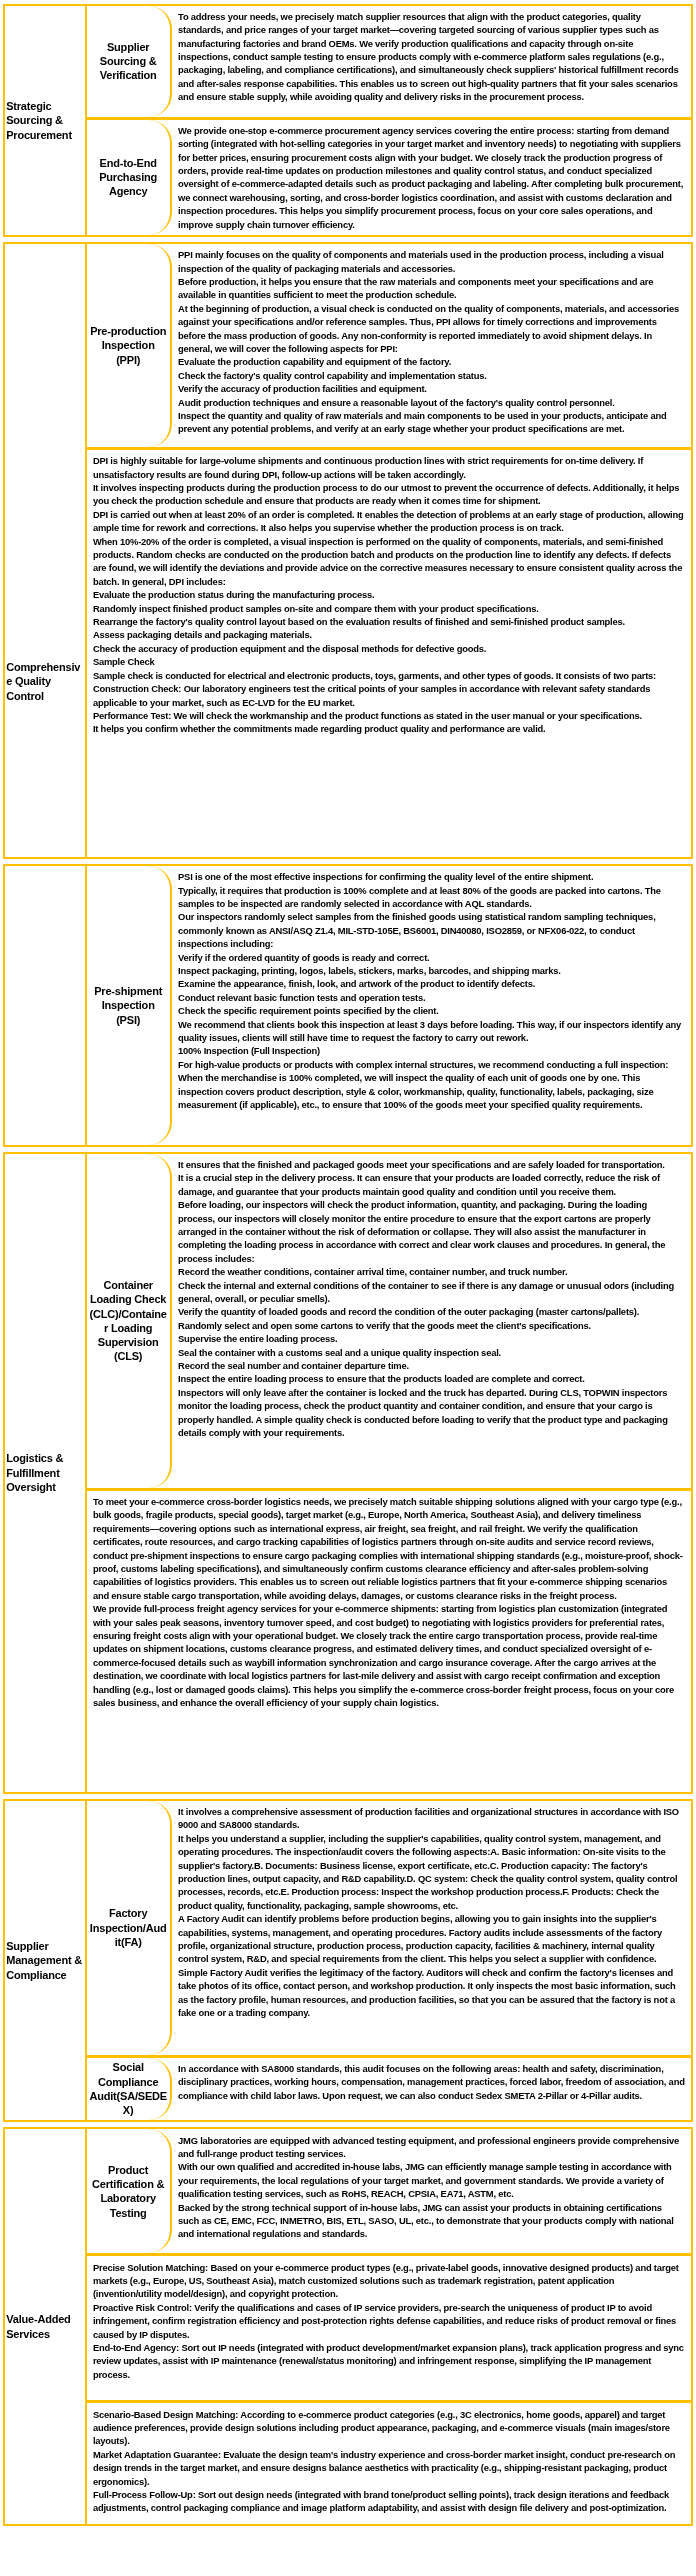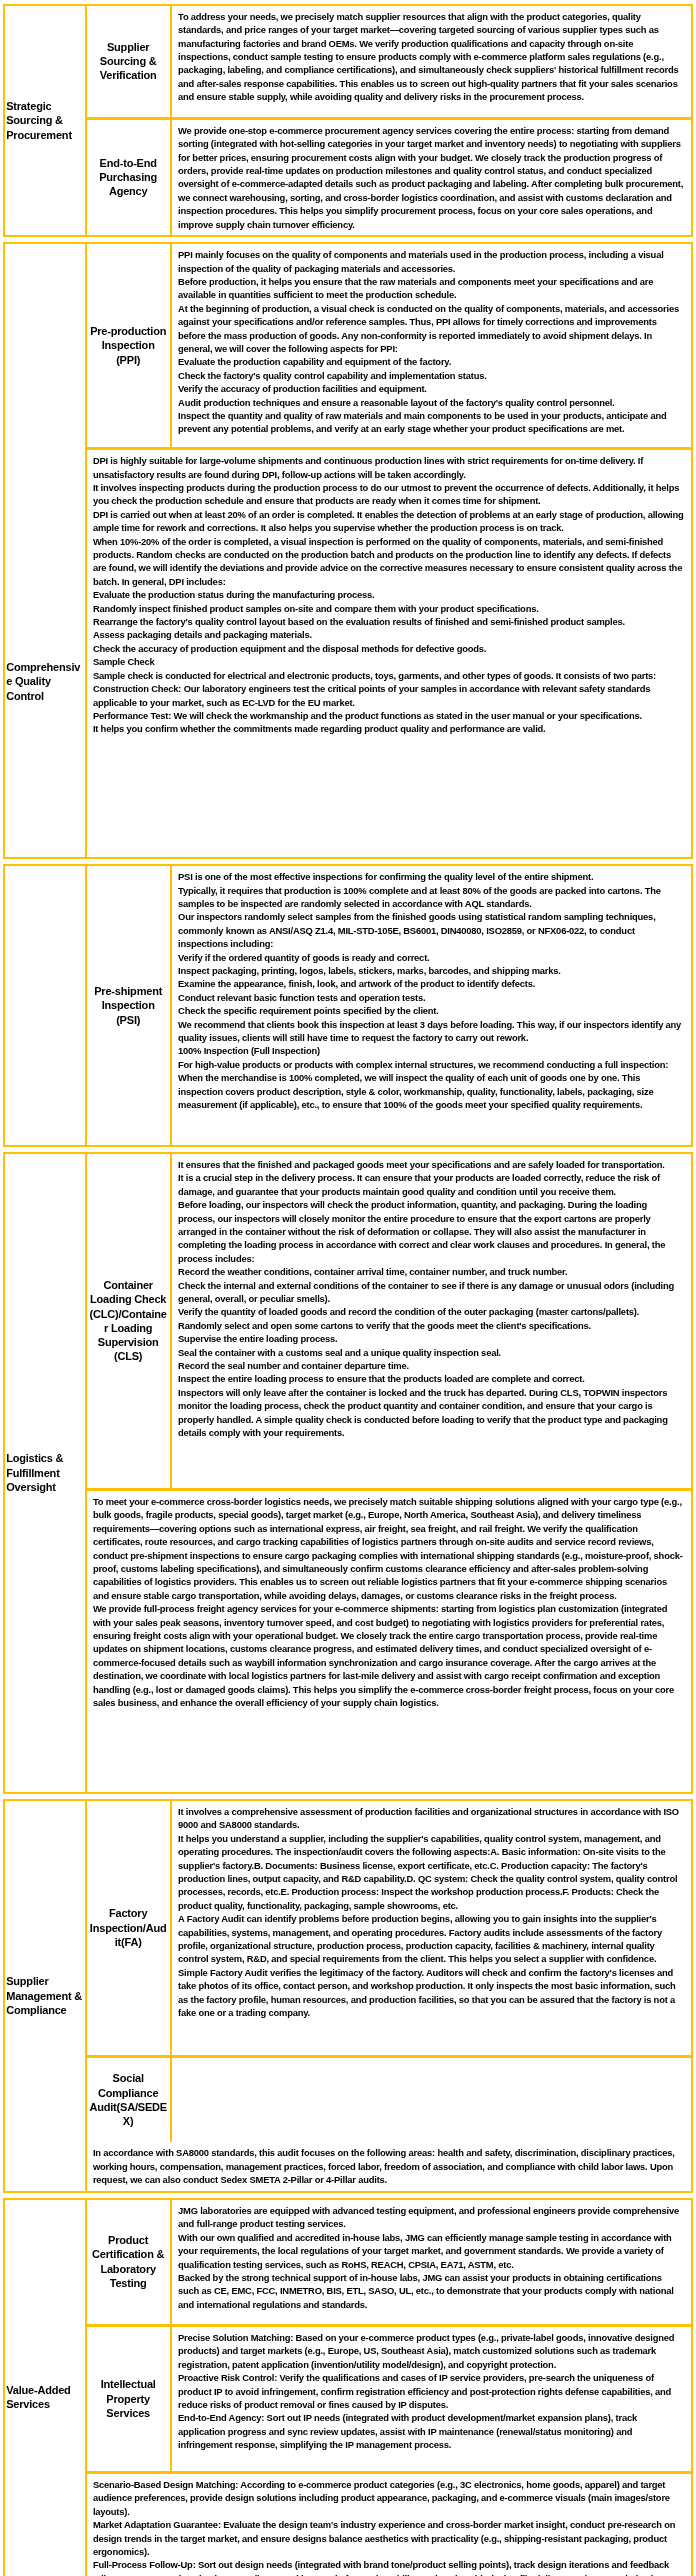--- a/index.html
+++ b/index.html
@@ -45,20 +45,21 @@
     display:flex;
     align-items:center;
     justify-content:center;
     text-align:center;
     font-size:11px;
     line-height:1.3;
     letter-spacing:-0.2px;
     padding:2.8px 2.1px;
     overflow-wrap:anywhere;
     box-sizing:content-box;
+    border-radius:23px;
   }
   .sdesc{
     flex:1;
     min-width:0;
     padding:4.2px 6.3px 4.2px 6.3px;
     font-size:9.4px;
     line-height:13.4px;
     letter-spacing:-0.2px;
     white-space:pre-line;
     overflow-wrap:break-word;
@@ -66,21 +67,21 @@
   }
   
   .h-ssv{min-height:111px;}
   .h-e2e{min-height:115px;}
   .h-ppi{min-height:203px;}
   .h-dpi{min-height:407px;}
   .h-psi{min-height:279px;}
   .h-clc{min-height:334px;}
   .h-ff{min-height:301px;}
   .h-fa{min-height:254px;}
-  .h-sca{min-height:57px;flex-direction:column;}
+  .h-sca{min-height:57px;}
   .h-pct{min-height:124px;}
   .h-ip{min-height:144px;}
   .h-ds{min-height:121px;}
 </style>
 </head>
 <body>
 
 <div class="wrap">
 
   <section class="group">
@@ -195,21 +196,20 @@
   <section class="group">
     <div class="glabel">Value-Added Services</div>
     <div class="rowscol">
       <div class="srow h-pct">
         <div class="sname">Product Certification &amp; Laboratory Testing</div>
         <div class="sdesc">JMG laboratories are equipped with advanced testing equipment, and professional engineers provide comprehensive and full-range product testing services.
 With our own qualified and accredited in-house labs, JMG can efficiently manage sample testing in accordance with your requirements, the local regulations of your target market, and government standards. We provide a variety of qualification testing services, such as RoHS, REACH, CPSIA, EA71, ASTM, etc.
 Backed by the strong technical support of in-house labs, JMG can assist your products in obtaining certifications such as CE, EMC, FCC, INMETRO, BIS, ETL, SASO, UL, etc., to demonstrate that your products comply with national and international regulations and standards.</div>
       </div>
       <div class="srow h-ip">
-        <div class="sname">Intellectual Property Services</div>
         <div class="sdesc">Precise Solution Matching: Based on your e-commerce product types (e.g., private-label goods, innovative designed products) and target markets (e.g., Europe, US, Southeast Asia), match customized solutions such as trademark registration, patent application (invention/utility model/design), and copyright protection.
 Proactive Risk Control: Verify the qualifications and cases of IP service providers, pre-search the uniqueness of product IP to avoid infringement, confirm registration efficiency and post-protection rights defense capabilities, and reduce risks of product removal or fines caused by IP disputes.
 End-to-End Agency: Sort out IP needs (integrated with product development/market expansion plans), track application progress and sync review updates, assist with IP maintenance (renewal/status monitoring) and infringement response, simplifying the IP management process.</div>
       </div>
       <div class="srow h-ds">
         <div class="sdesc">Scenario-Based Design Matching: According to e-commerce product categories (e.g., 3C electronics, home goods, apparel) and target audience preferences, provide design solutions including product appearance, packaging, and e-commerce visuals (main images/store layouts).
 Market Adaptation Guarantee: Evaluate the design team's industry experience and cross-border market insight, conduct pre-research on design trends in the target market, and ensure designs balance aesthetics with practicality (e.g., shipping-resistant packaging, product ergonomics).
 Full-Process Follow-Up: Sort out design needs (integrated with brand tone/product selling points), track design iterations and feedback adjustments, control packaging compliance and image platform adaptability, and assist with design file delivery and post-optimization.</div>
       </div>
     </div>

